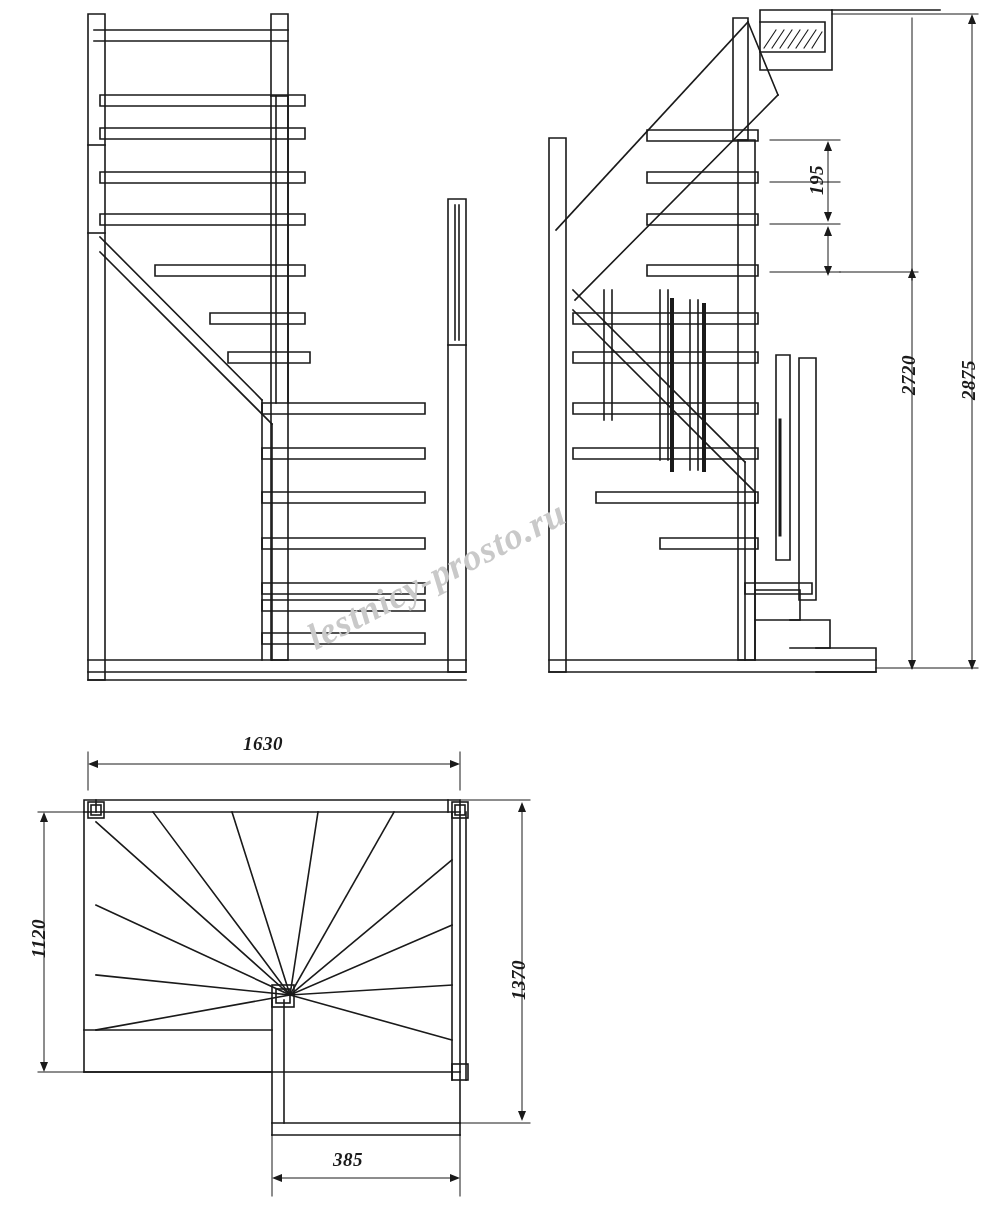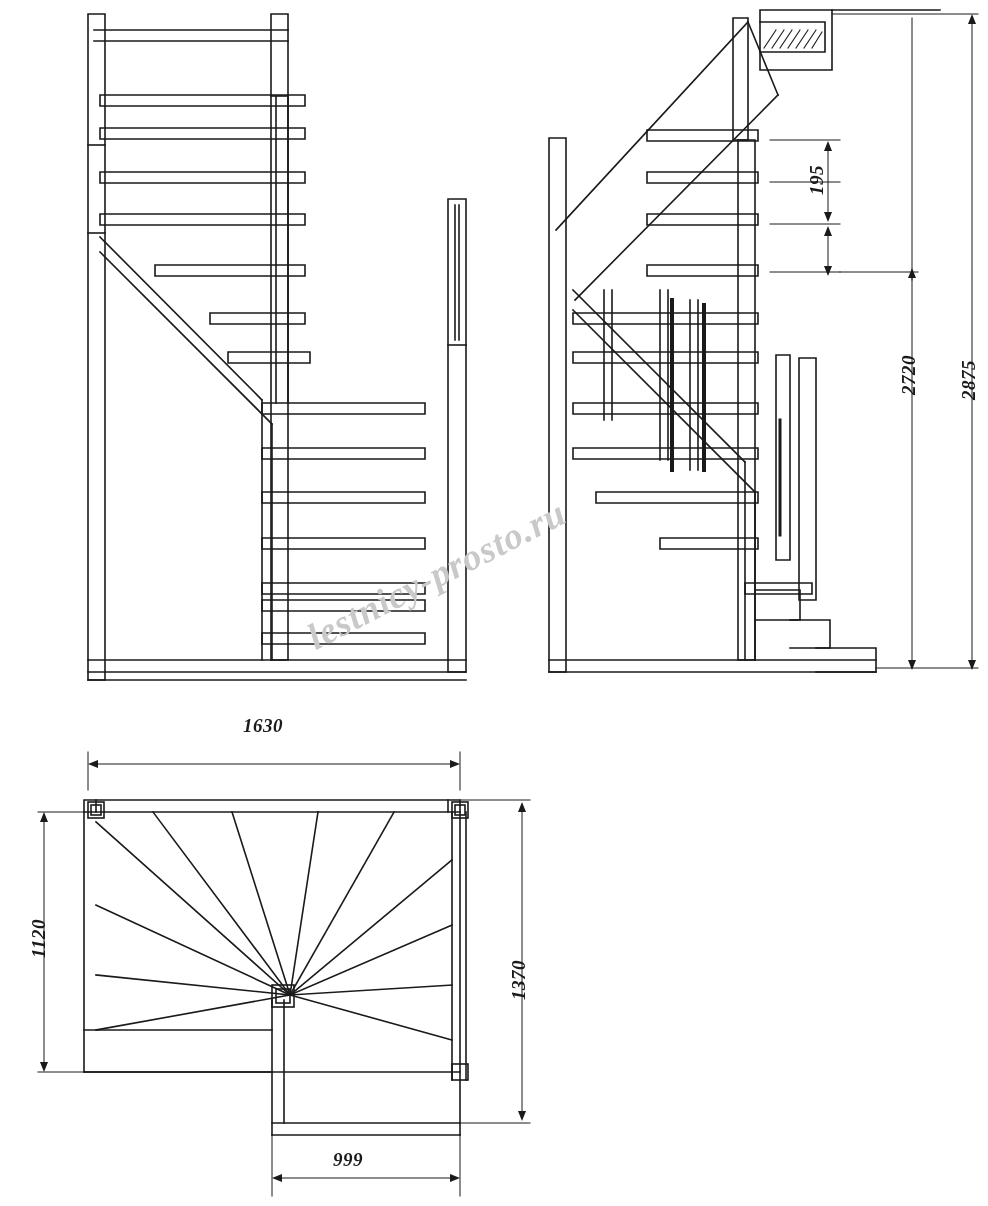--- a/index.html
+++ b/index.html
@@ -270,23 +270,23 @@
 
     </g>
   </svg>
 
   <div class="dim-label rot90" style="left:806px; top:195px;">195</div>
 
   <div class="dim-label rot90" style="left:898px; top:395px;">2720</div>
 
   <div class="dim-label rot90" style="left:958px; top:400px;">2875</div>
 
-  <div class="dim-label" style="left:243px; top:715px;">1630</div>
+  <div class="dim-label" style="left:243px; top:733px;">1630</div>
 
   <div class="dim-label rot90" style="left:28px; top:958px;">1120</div>
 
   <div class="dim-label rot90" style="left:508px; top:1000px;">1370</div>
 
-  <div class="dim-label" style="left:333px; top:1149px;">999</div>
+  <div class="dim-label" style="left:333px; top:1149px;">385</div>
 
   <div class="watermark">lestnicy-prosto.ru</div>
 
 </div>
 
 </body></html>

